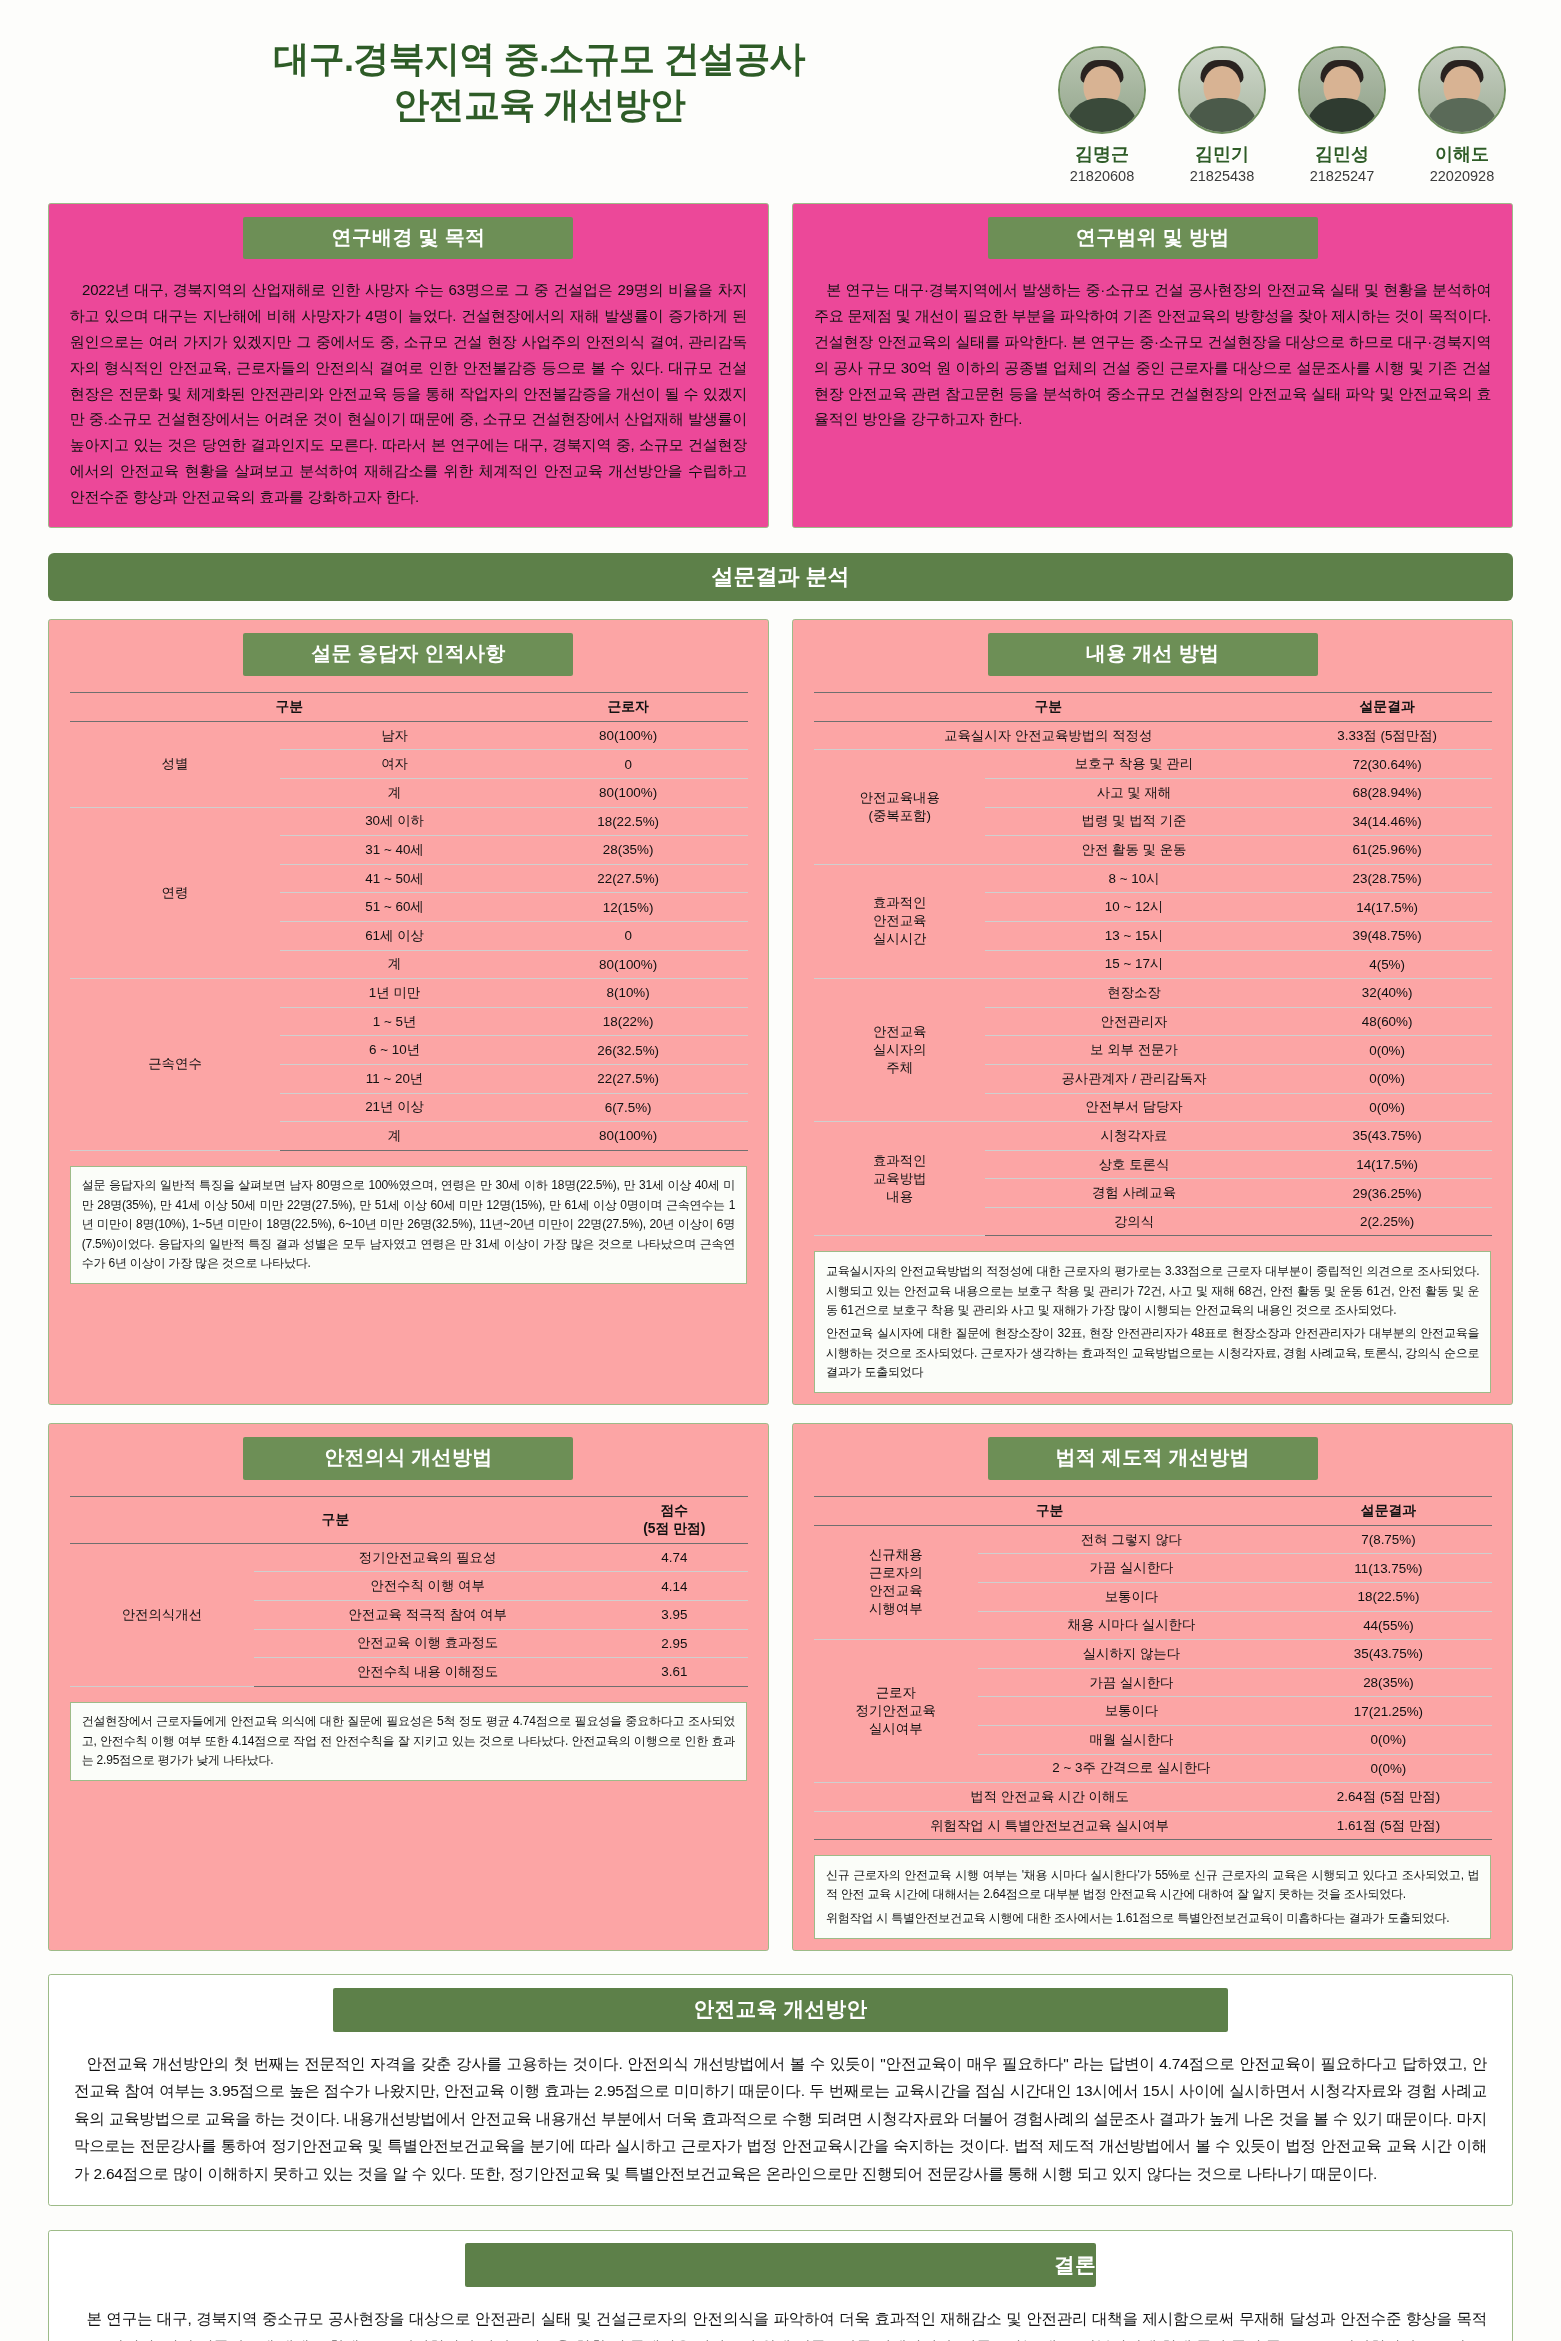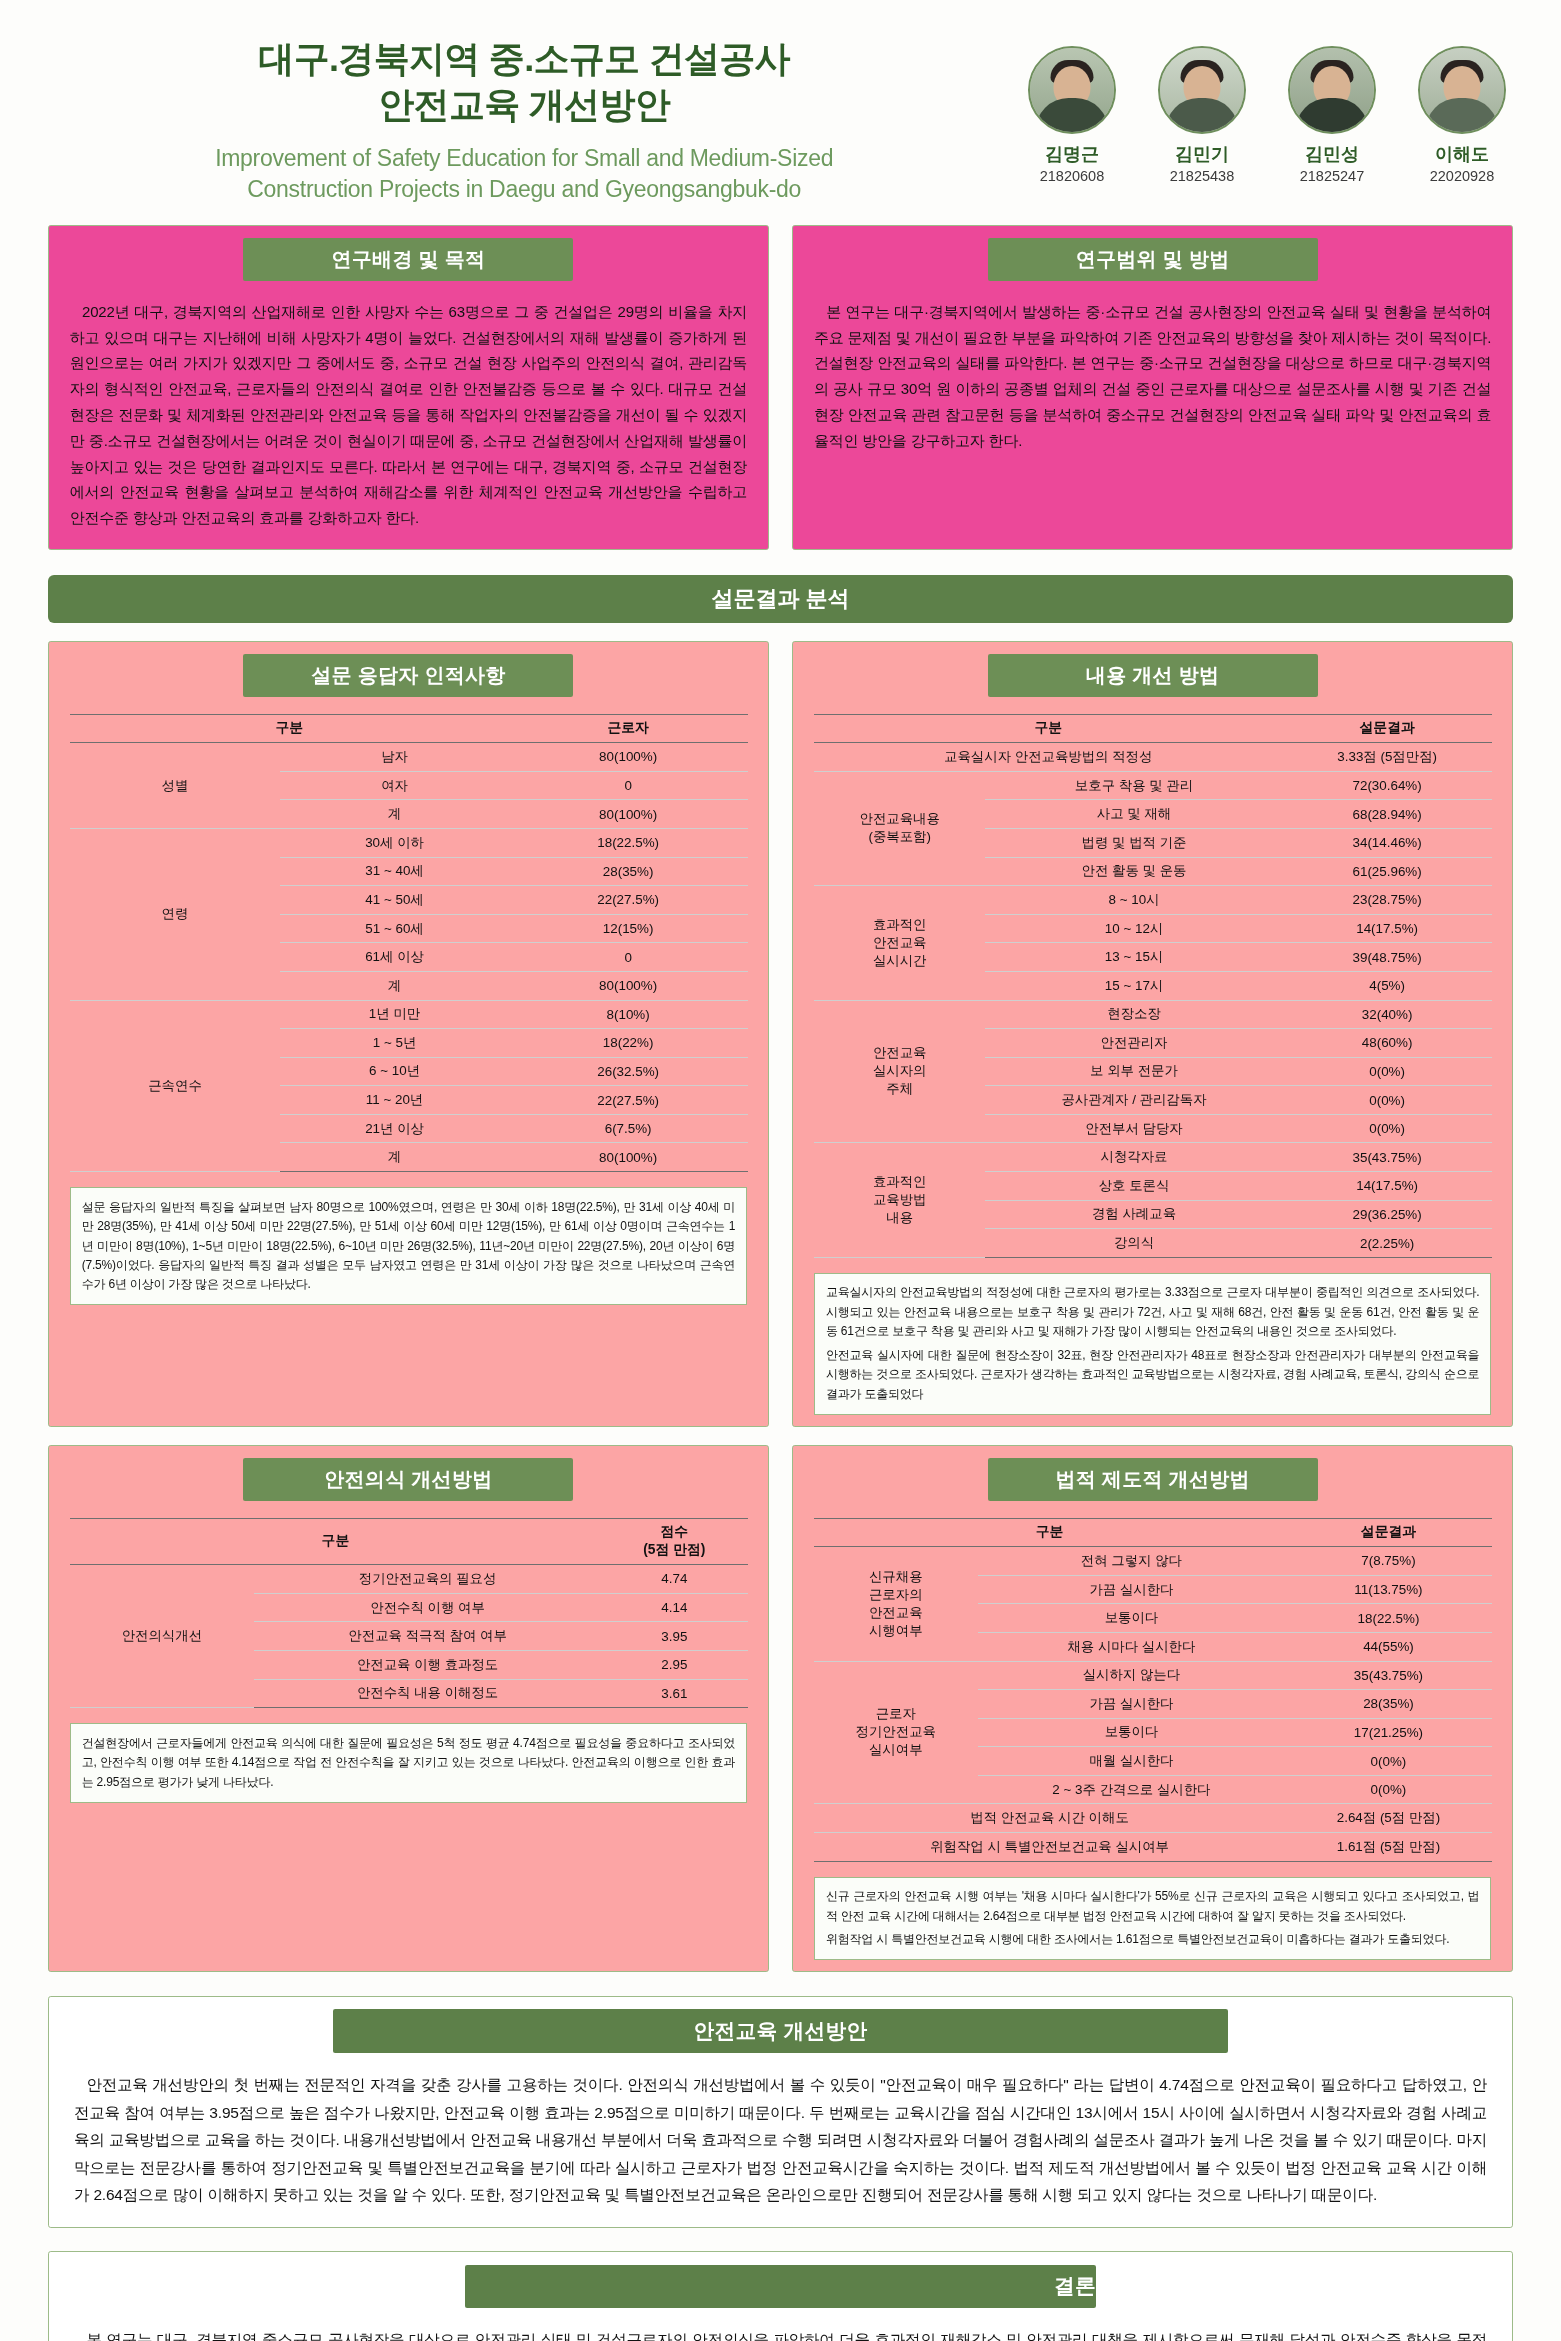--- a/index.html
+++ b/index.html
@@ -38,21 +38,21 @@
   }
   .title-en {
     margin-top: 15px;
     font-size: 23px;
     color: #6d9a5e;
     line-height: 1.35;
     letter-spacing: -0.3px;
   }
   .authors {
     display: flex;
-    gap: 28px;
+    gap: 18px;
     padding-top: 9.6px;
   }
   .author {
     width: 102px;
     text-align: center;
   }
   .photo {
     width: 88px;
     height: 88px;
     margin: 0 auto;
@@ -234,24 +234,20 @@
 <body>
 
 <div class="poster">
 
   <div class="header">
     <div class="title-block">
       <div class="title-ko">
         <div>대구.경북지역 중.소규모 건설공사</div>
         <div>안전교육 개선방안</div>
       </div>
-      <div class="title-en">
-        <div>Improvement of Safety Education for Small and Medium-Sized</div>
-        <div>Construction Projects in Daegu and Gyeongsangbuk-do</div>
-      </div>
     </div>
     <div class="authors">
       <div class="author">
         <div class="photo p1">
           <div class="bg"></div>
             <div class="hair"></div>
             <div class="head"></div>
             <div class="body"></div>
         </div>
         <div class="a-name">김명근</div>

